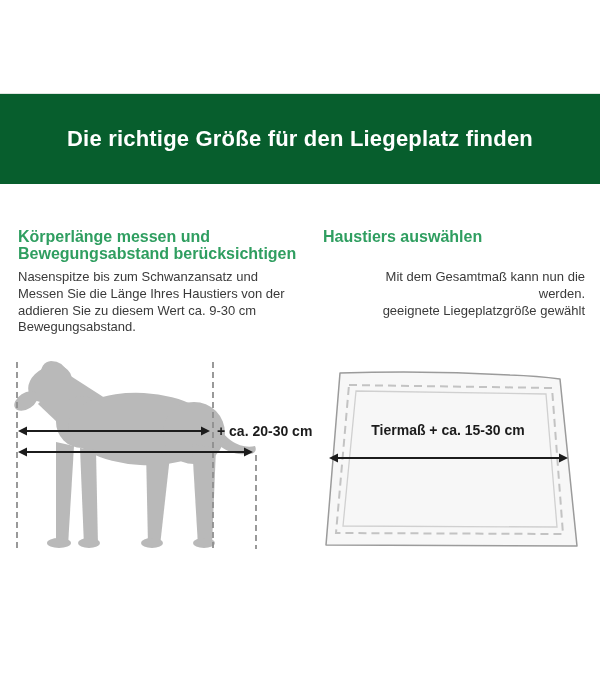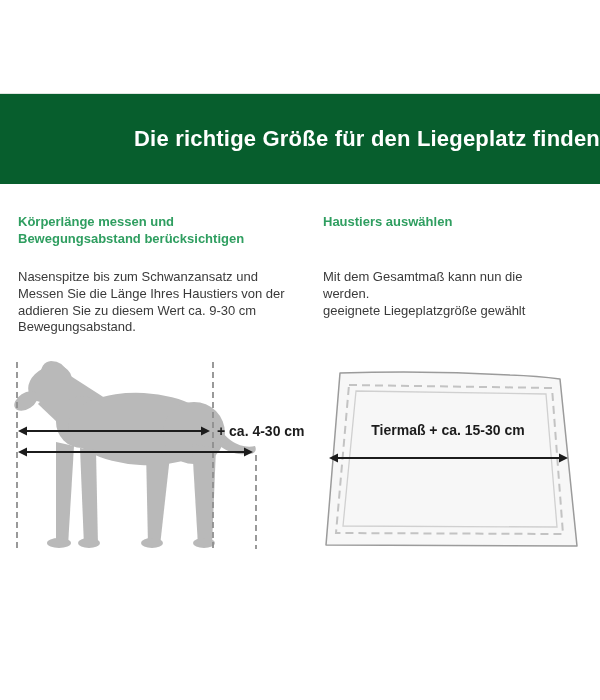--- a/index.html
+++ b/index.html
@@ -5,37 +5,37 @@
   html,body{margin:0;padding:0;}
   body{
     width:600px;height:700px;background:#ffffff;
     font-family:"Liberation Sans",sans-serif;position:relative;overflow:hidden;
   }
   .stage{position:absolute;left:0;top:0;width:600px;height:700px;background:#ffffff;}
 
   .banner{
     position:absolute;left:0;top:93px;width:600px;height:90px;
     background:#075e2d;border-top:1px solid #dfe5e0;
-    display:flex;align-items:center;justify-content:flex-end;
+    display:flex;align-items:center;justify-content:center;
   }
   .banner-title{
     color:#ffffff;font-size:22px;font-weight:600;letter-spacing:.2px;white-space:nowrap;
   }
 
   .col-heading{
-    position:absolute;top:213px;color:#2f9e60;font-size:13px;line-height:17px;font-weight:600;
+    position:absolute;top:228px;color:#2f9e60;font-size:16px;line-height:17px;font-weight:600;
   }
   .col-heading.left{left:18px;width:280px;}
   .col-heading.right{left:323px;width:260px;}
 
   .col-body{
     position:absolute;top:269px;color:#3a3a3a;font-size:13px;line-height:16.8px;font-weight:400;
   }
   .col-body.left{left:18px;width:282px;}
-  .col-body.right{left:323px;width:262px;}
+  .col-body.right{left:323px;width:262px;text-align:right;}
   .col-body div, .col-heading div{white-space:nowrap;}
 
   .diagram{position:absolute;}
   .dog-diagram{left:10px;top:358px;width:260px;height:200px;}
   .mat-diagram{left:310px;top:355px;width:280px;height:210px;}
 
   .diagram-label{
     position:absolute;color:#1c1c1c;font-size:14px;font-weight:700;white-space:nowrap;
   }
   .dog-label{left:217px;top:423px;}
@@ -104,21 +104,21 @@
       <polygon points="8,73 17,68.5 17,77.5" stroke="none"></polygon>
       <polygon points="200,73 191,68.5 191,77.5" stroke="none"></polygon>
     </g>
 
     <g stroke="#1c1c1c" stroke-width="2.2" fill="#1c1c1c">
       <line x1="15" y1="94" x2="236" y2="94"></line>
       <polygon points="8,94 17,89.5 17,98.5" stroke="none"></polygon>
       <polygon points="243,94 234,89.5 234,98.5" stroke="none"></polygon>
     </g>
   </svg>
-  <div class="diagram-label dog-label">+ ca. 4-30 cm</div>
+  <div class="diagram-label dog-label">+ ca. 20-30 cm</div>
 
   <svg class="diagram mat-diagram" viewBox="0 0 280 210">
     <g>
       <path d="M30,18 Q115,15 200,20 Q228,21 250,24 L267,191 L16,190 Z" fill="#f7f7f7" stroke="#9b9b9b" stroke-width="1.5" stroke-linejoin="round"></path>
       <path d="M39,30 L242,33 L253,179 L26,178 Z" fill="none" stroke="#c3c3c3" stroke-width="2" stroke-dasharray="8 5"></path>
       <path d="M46,36 L236,39 L247,172 L33,171 Z" fill="none" stroke="#d0d0d0" stroke-width="1.3"></path>
     </g>
     <g stroke="#1c1c1c" stroke-width="2.2" fill="#1c1c1c">
       <line x1="26" y1="103" x2="251" y2="103"></line>
       <polygon points="19,103 28,98.5 28,107.5" stroke="none"></polygon>

